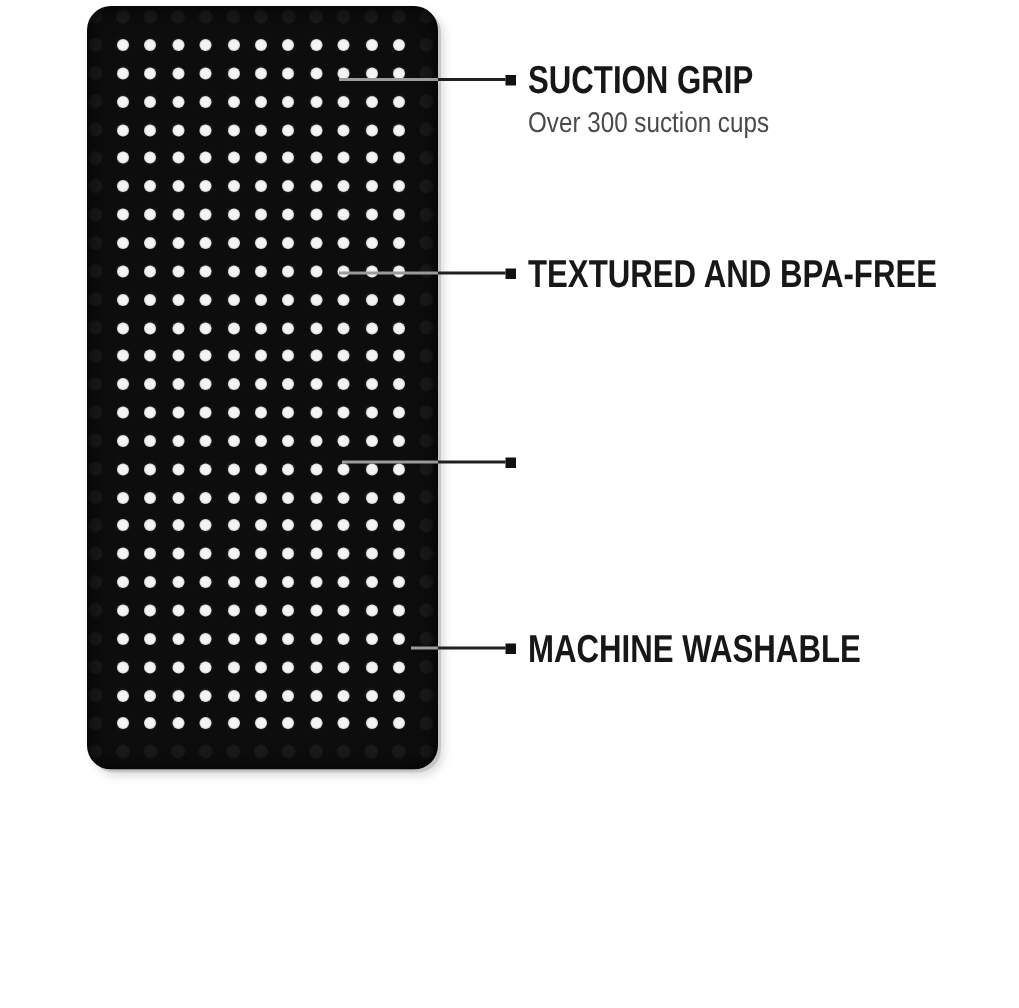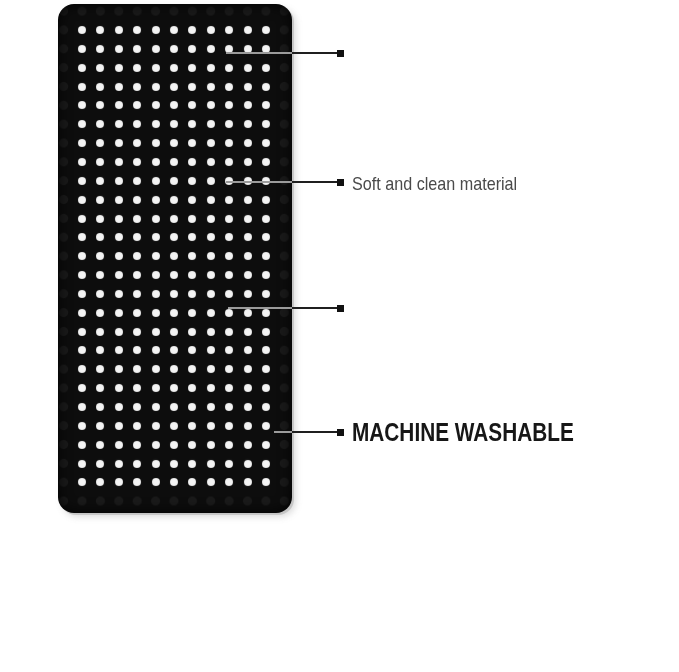--- a/index.html
+++ b/index.html
@@ -388,21 +388,25 @@
         <span class="seg-off-mat" style="left: 64px; width: 45px;"></span>
         <span class="end-square" style="left: 109px;"></span>
       </div>
       <div class="connector" style="left: 274px; top: 431px; width: 70px;">
         <span class="seg-on-mat" style="left: 0px; width: 18px;"></span>
         <span class="seg-off-mat" style="left: 18px; width: 45px;"></span>
         <span class="end-square" style="left: 63px;"></span>
       </div>
     </div>
 
+  <div class="callout" style="top:39px">
+    <h2 class="callout-title"><span class="cond">SUCTION GRIP</span></h2>
+    <p class="callout-sub"><span class="cond sub">Over 300 suction cups</span></p>
+  </div>
   <div class="callout" style="top:168px">
-    <p class="callout-sub"><span class="cond sub">Soft and clean material</span></p>
+    <h2 class="callout-title"><span class="cond">TEXTURED AND BPA-FREE</span></h2>
   </div>
   <div class="callout" style="top:418px">
     <h2 class="callout-title"><span class="cond">MACHINE WASHABLE</span></h2>
   </div>
 
 
 </div>
 
 </body></html>

